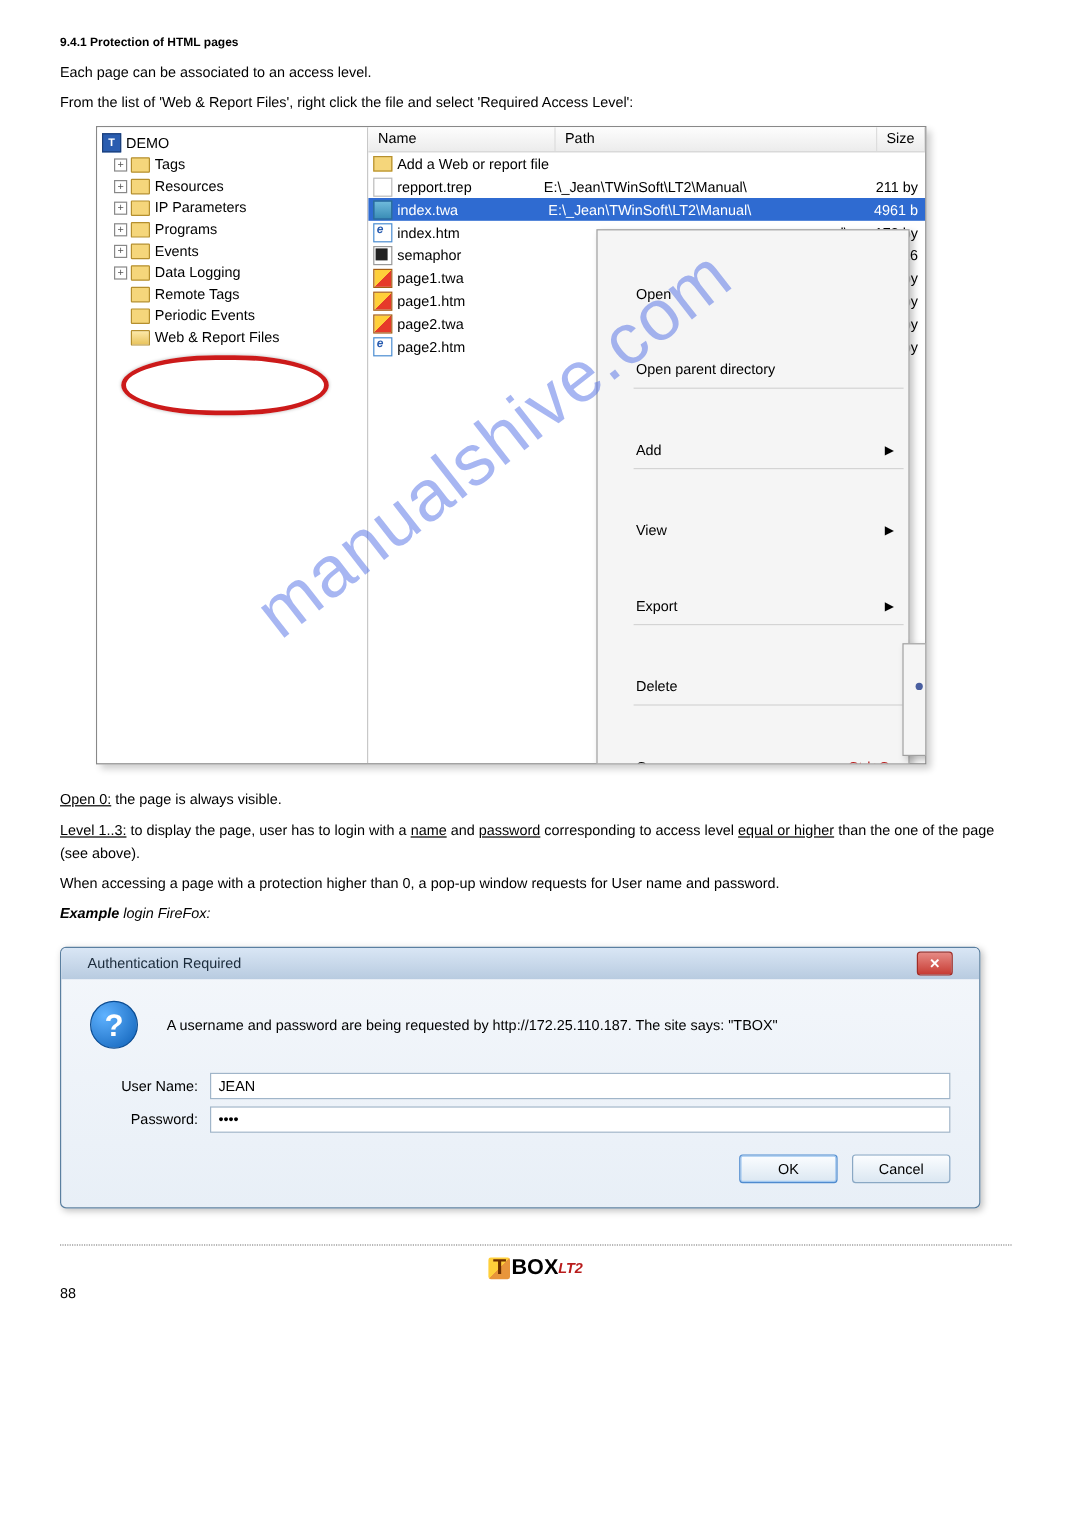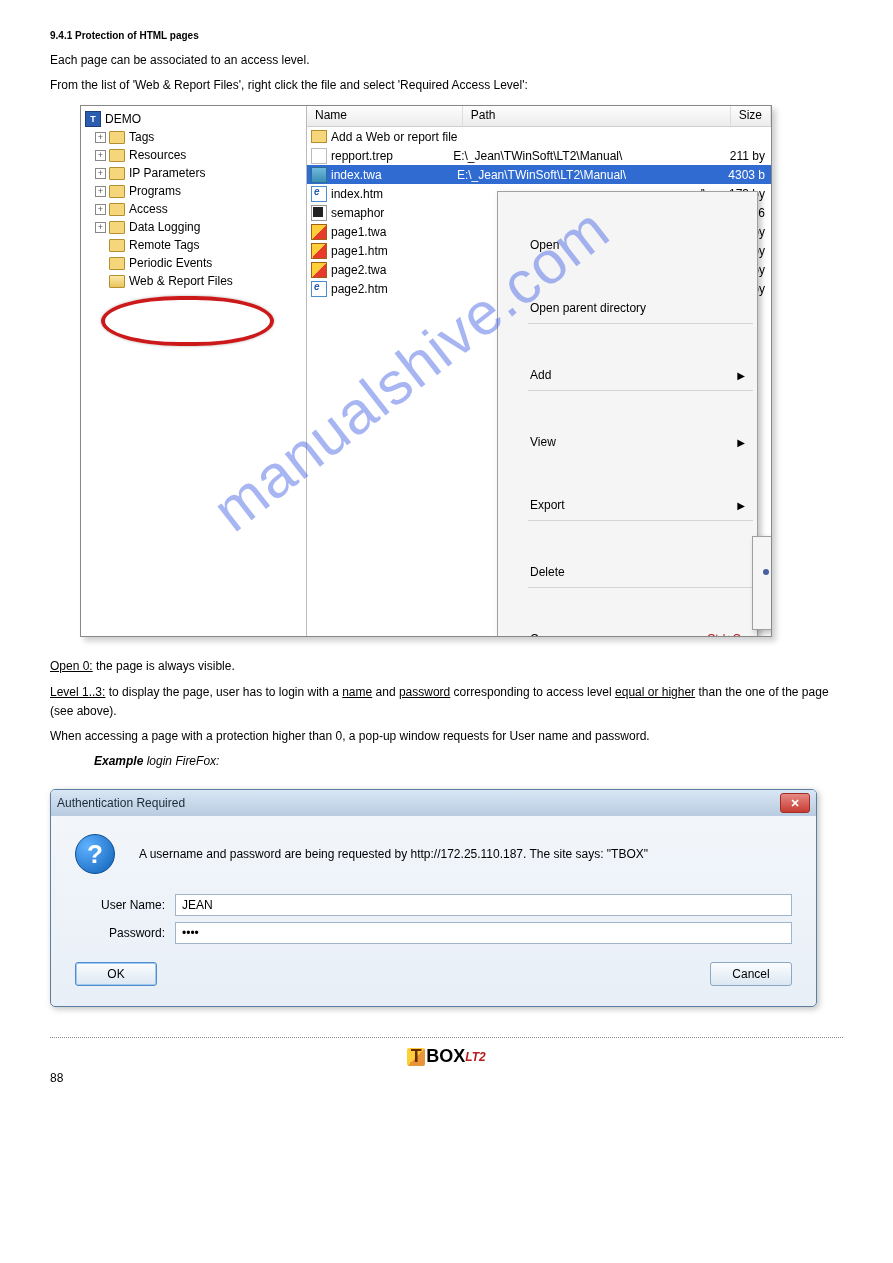--- a/index.html
+++ b/index.html
@@ -8,21 +8,21 @@
     font-family: "Segoe UI", Tahoma, Arial, sans-serif;
     font-size: 12px;
     background: #fff;
     color: #000;
     width: 893px;
     box-sizing: border-box;
   }
   .section-title { font-size: 10px; font-weight: bold; margin: 0 0 10px 0; }
   .body-text { font-size: 12px; line-height: 1.6; margin: 6px 0; }
   .body-text .u { text-decoration: underline; }
-  .body-text .b { font-weight: bold; margin-left: 44px; }
+  .body-text .b { font-weight: bold; }
   .body-text .i { font-style: italic; }
 
   
   .app-window { border: 1px solid #888; width: 690px; height: 530px; position: relative; margin: 10px 0 20px 30px; box-shadow: 4px 4px 6px rgba(0,0,0,0.2); overflow: hidden; background:#fff;}
   .left-pane { position:absolute; left:0; top:0; bottom:0; width:225px; background:#fff; border-right:1px solid #bbb; padding:4px 0; overflow:hidden;}
   .tree-row { display:flex; align-items:center; height:18px; padding:0 4px; font-size:12px; white-space:nowrap;}
   .tree-indent { display:inline-block; }
   .plus-box { width:9px; height:9px; border:1px solid #888; display:inline-flex; align-items:center; justify-content:center; font-size:9px; line-height:7px; margin-right:3px; color:#555; background:#fff;}
   .folder-icon { width:14px; height:11px; background:#f5d67b; border:1px solid #b58f2e; border-radius:1px; margin-right:4px; flex-shrink:0;}
   .folder-icon.open { background: linear-gradient(#fde9a8,#e9c45e); }
@@ -56,29 +56,29 @@
   .sub-menu { position:absolute; left:445px; top:430px; width:60px; background:#f5f5f5; border:1px solid #a0a0a0; box-shadow:3px 3px 6px rgba(0,0,0,.25); font-size:12px; padding:2px;}
   .sub-row { height:22px; display:flex; align-items:center; padding-left:28px; position:relative;}
   .sub-row .dot{ position:absolute; left:8px; width:6px; height:6px; border-radius:50%; background:#4a5fa0;}
 
   
   .wm { position:absolute; pointer-events:none; font-size:60px; font-weight:500; color:rgba(80,110,230,0.5); transform:rotate(-38deg); left:120px; top:230px; letter-spacing:1px;}
   .wm-wrap{position:relative;}
 
   
   .dialog { width:765px; margin: 18px 0 20px 0; border:1px solid #5a7fa0; border-radius:5px; background:linear-gradient(#f4f7fb,#e8eff7); box-shadow:2px 2px 6px rgba(0,0,0,.25); overflow:hidden;}
-  .dlg-title { height:26px; background:linear-gradient(#d9e6f5,#b8cbe0); display:flex; align-items:center; justify-content:space-between; font-size:12px; padding:0 6px; color:#1a2a3a;}
+  .dlg-title { height:26px; background:linear-gradient(#d9e6f5,#b8cbe0); display:flex; align-items:center; justify-content:space-between; font-size:12px; padding:0 22px; color:#1a2a3a;}
   .dlg-close { width:28px; height:18px; background:linear-gradient(#e68a84,#c73c34); border:1px solid #a02c25; border-radius:3px; display:flex; align-items:center; justify-content:center; color:#fff; font-weight:bold; font-size:11px;}
   .dlg-body { padding:18px 24px 20px 24px; font-size:12px;}
   .dlg-top { display:flex; align-items:center; margin-bottom:20px;}
   .q-icon { width:38px; height:38px; border-radius:50%; background:radial-gradient(circle at 30% 30%, #5fb2ff, #0d5fb6); display:flex; align-items:center; justify-content:center; color:#fff; font-size:26px; font-weight:bold; margin-right:24px; border:1px solid #0a4c93;}
   .form-row { display:flex; align-items:center; margin:6px 0;}
   .form-row label { width:90px; text-align:right; margin-right:10px;}
   .form-row input { flex:1; height:20px; border:1px solid #a0b5c9; background:#fff; padding:0 6px; font-family:inherit; font-size:12px;}
-  .dlg-buttons { display:flex; justify-content:space-between; margin-top:18px;}
+  .dlg-buttons { display:flex; justify-content:flex-end; gap:12px; margin-top:18px;}
   .dlg-buttons button { width:82px; height:24px; border:1px solid #8aa8c4; border-radius:3px; background:linear-gradient(#fbfdff,#dbe7f2); font-size:12px;}
   .dlg-buttons button.ok { border-color:#4f8bcf; box-shadow:0 0 0 1px #a3c9f1 inset;}
 
   .footer-line { border-top:1px dotted #888; margin:30px 0 8px 0;}
   .footer { text-align:center; font-size:14px;}
   .tbox-logo{display:inline-flex;align-items:center;font-weight:bold;font-size:18px;}
   .tbox-logo .t{ width:18px;height:18px;background:linear-gradient(135deg,#ffcf3a 50%,#e8953a 50%);margin-right:1px;display:inline-flex;align-items:center;justify-content:center;color:#6b2d00;border-radius:2px;}
 </style>
 </head>
 <body>
@@ -115,21 +115,21 @@
     <div class="tree-row">
           <span class="tree-indent" style="width:10px"></span>
           <span class="plus-box">+</span>
           <span class="folder-icon"></span>
           <span>Programs</span>
         </div>
     <div class="tree-row">
           <span class="tree-indent" style="width:10px"></span>
           <span class="plus-box">+</span>
           <span class="folder-icon"></span>
-          <span>Access</span>
+          <span>Events</span>
         </div>
     <div class="tree-row">
           <span class="tree-indent" style="width:10px"></span>
           <span class="plus-box">+</span>
           <span class="folder-icon"></span>
           <span>Data Logging</span>
         </div>
     <div class="tree-row">
           <span class="tree-indent" style="width:24px"></span>
           <span class="folder-icon"></span>
@@ -164,21 +164,21 @@
           </span>
           <span class="col-path">E:\_Jean\TWinSoft\LT2\Manual\</span>
           <span class="col-size">211 by</span>
         </div>
     <div class="file-row sel">
           <span class="col-name">
             <span class="ficon twa"></span>
             <span>index.twa</span>
           </span>
           <span class="col-path">E:\_Jean\TWinSoft\LT2\Manual\</span>
-          <span class="col-size">4303 b</span>
+          <span class="col-size">4961 b</span>
         </div>
     <div class="file-row">
           <span class="col-name">
             <span class="ficon htm"></span>
             <span>index.htm</span>
           </span>
           <span class="col-path" style="text-align:right;padding-right:4px">ual\</span>
           <span class="col-size">173 by</span>
         </div>
     <div class="file-row">

